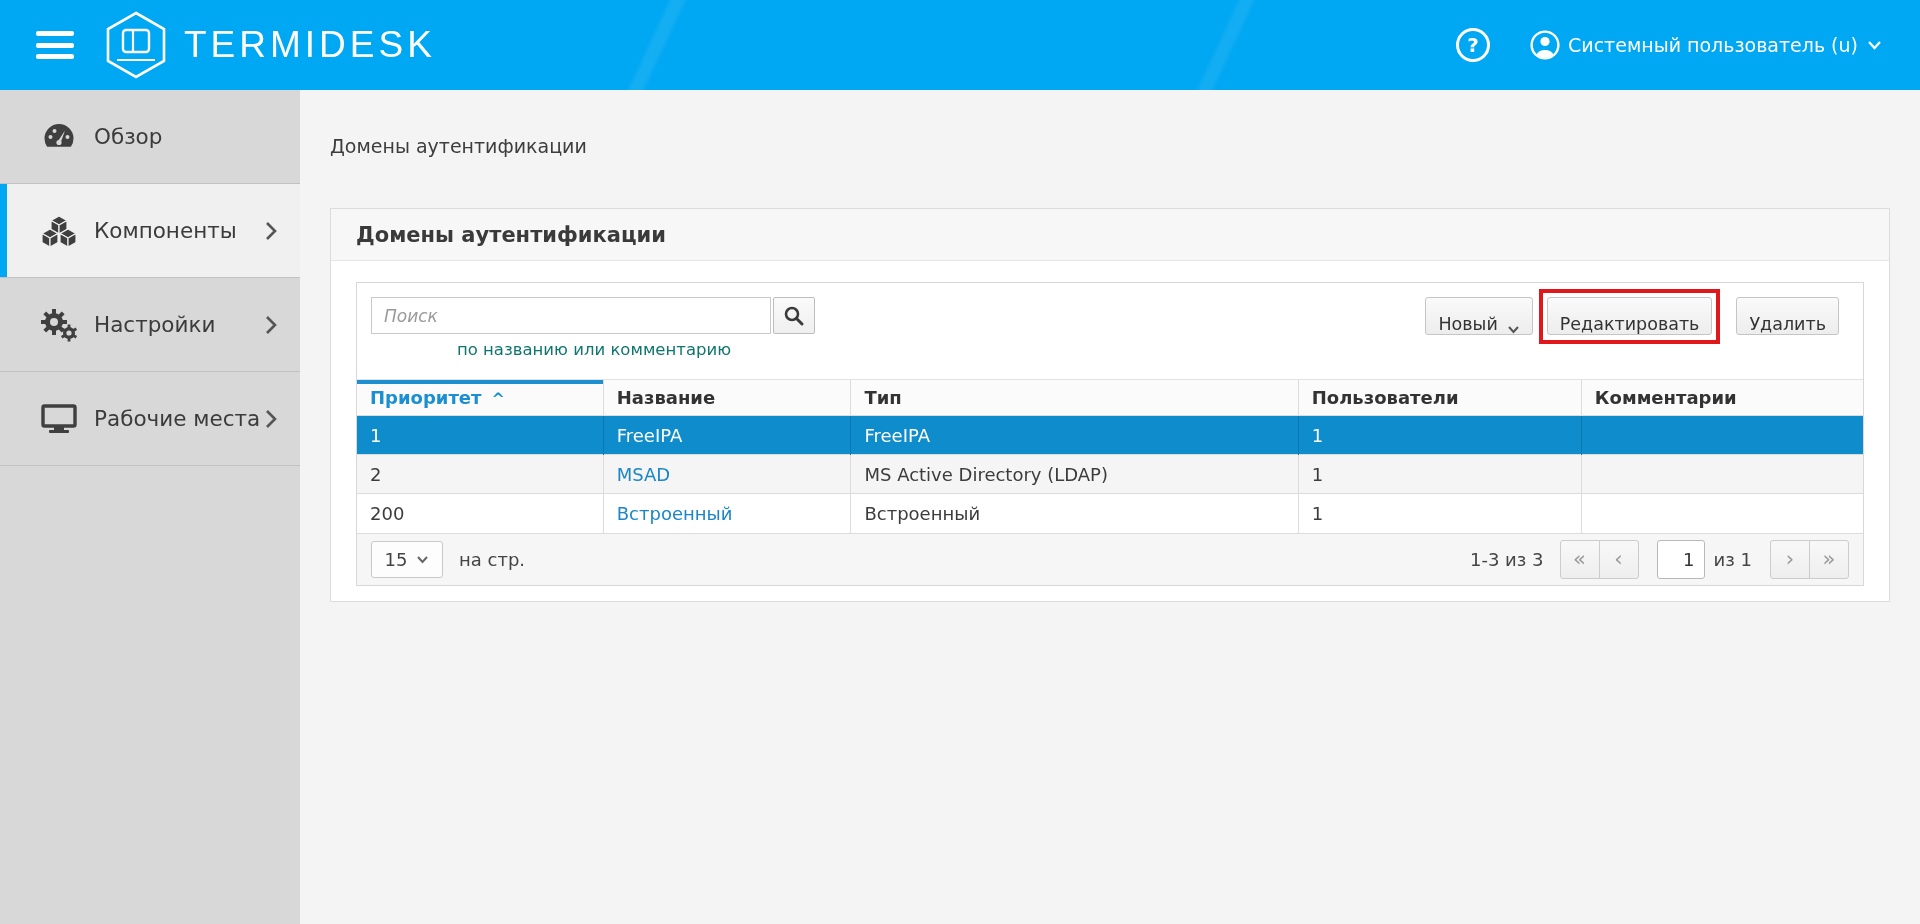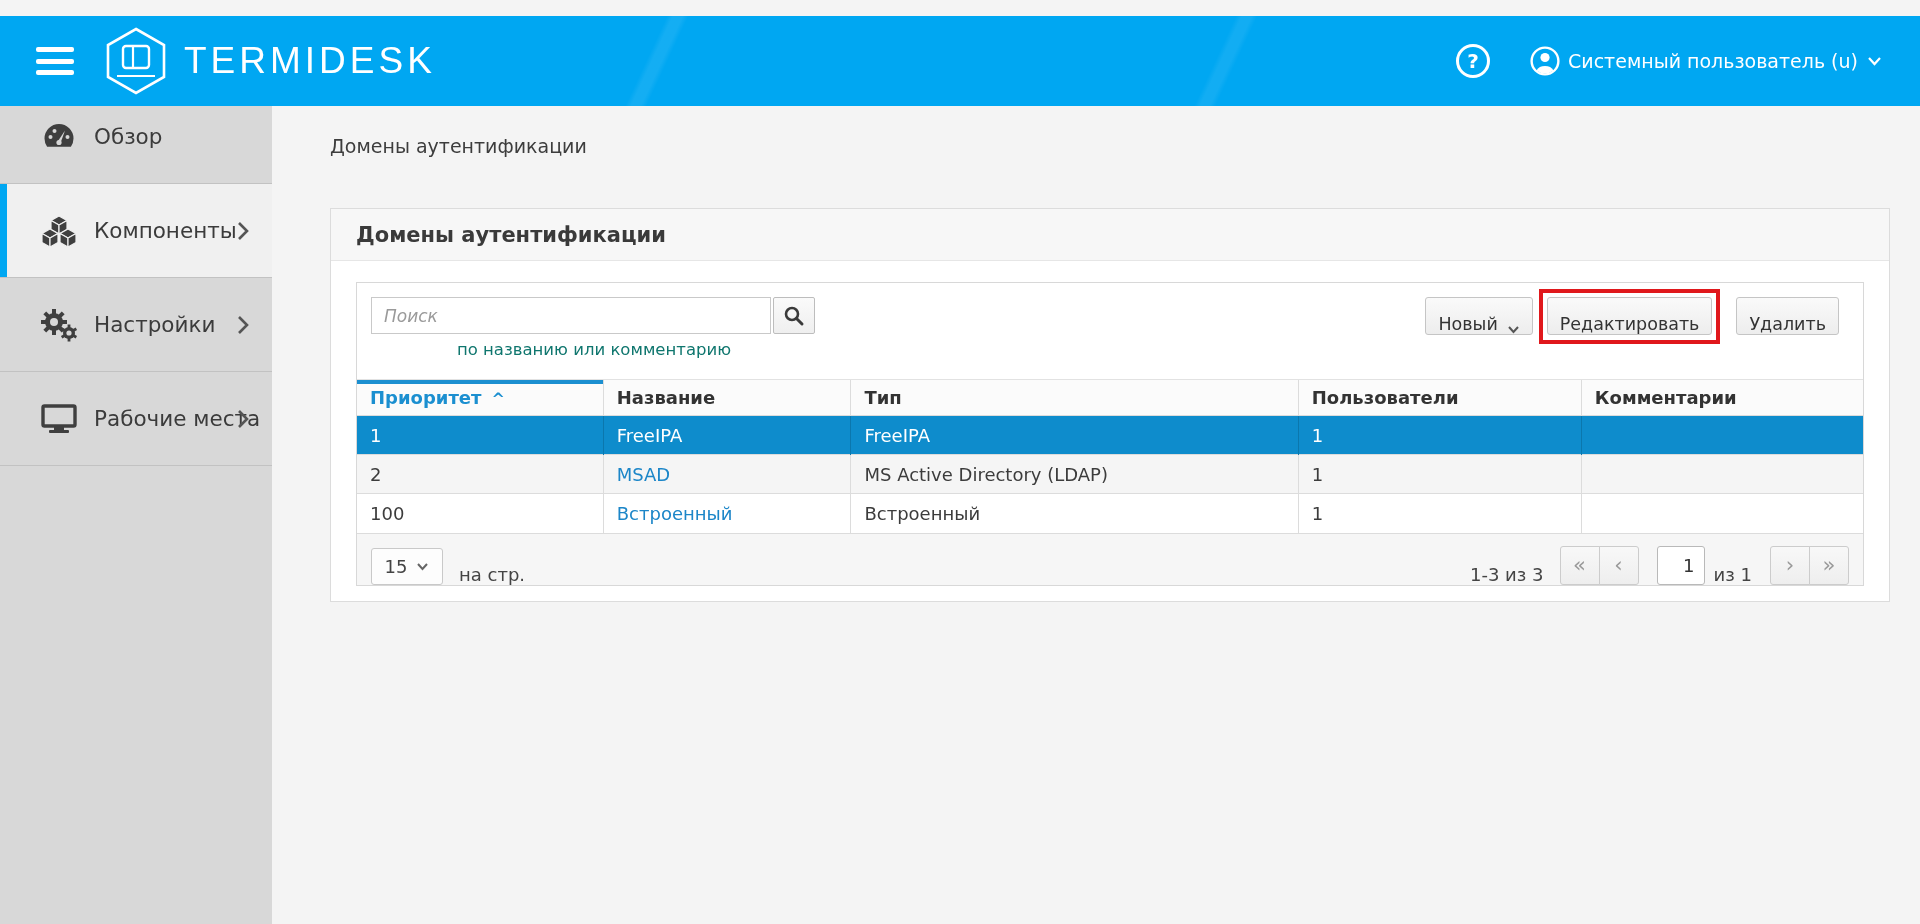--- a/index.html
+++ b/index.html
@@ -1,42 +1,42 @@
 <!DOCTYPE html>
 <html><head>
 <meta charset="utf-8">
 <style>
   * { margin:0; padding:0; box-sizing:border-box; }
   html,body { width:1920px; height:924px; overflow:hidden;
     font-family:"DejaVu Sans","Liberation Sans",sans-serif; }
   body { background:#f4f4f4; position:relative; }
 
   
-  .topbar { position:absolute; left:0; top:16px; width:1920px; height:90px;
+  .topbar { position:absolute; left:0; top:0; width:1920px; height:90px;
     background:#00a7f2; display:flex; align-items:center; z-index:10;
     background-image:
       linear-gradient(115deg, transparent 34%, rgba(255,255,255,.08) 34.3%, rgba(255,255,255,.08) 34.8%, transparent 35.1%),
       linear-gradient(115deg, transparent 63%, rgba(255,255,255,.07) 63.3%, rgba(255,255,255,.07) 63.8%, transparent 64.1%);
   }
   .hamburger { margin-left:36px; width:38px; height:28px; display:flex;
     flex-direction:column; justify-content:space-between; cursor:pointer; }
   .hamburger i { display:block; height:5px; background:#fff; border-radius:2px; }
   .logo-hex { margin-left:30px; }
   .brand { margin-left:16px; color:#fff; font-size:37px; font-weight:400;
     letter-spacing:4px; font-family:"Liberation Sans","DejaVu Sans",sans-serif; }
   .top-right { margin-left:auto; display:flex; align-items:center; margin-right:30px; }
   .help-icon { width:34px; height:34px; border:3px solid #fff; border-radius:50%;
     color:#fff; font-size:20px; font-weight:bold; display:flex; align-items:center;
     justify-content:center; margin-right:40px; cursor:pointer; }
   .user-menu { display:flex; align-items:center; color:#fff; font-size:19px; cursor:pointer; }
   .user-menu svg { margin-right:8px; }
   .user-caret { margin-left:9px; }
 
   
-  .sidebar { position:absolute; left:0; top:90px; width:272px; bottom:0; background:#d8d8d8; }
+  .sidebar { position:absolute; left:0; top:90px; width:300px; bottom:0; background:#d8d8d8; }
   .nav-item { height:94px; border-bottom:1px solid #c2c2c2; display:flex;
     align-items:center; padding-left:38px; position:relative; cursor:pointer; background:#d8d8d8; }
   .nav-item.active { background:#f0f0f0; }
   .nav-item.active::before { content:""; position:absolute; left:0; top:0; bottom:0;
     width:7px; background:#00a7f2; }
   .nav-icon { width:42px; display:flex; justify-content:center; }
   .nav-label { margin-left:14px; font-size:21.5px; color:#3b3b3b; }
   .nav-chevron { position:absolute; right:22px; top:50%; transform:translateY(-50%); }
 
   
@@ -85,21 +85,21 @@
     font-size:18px; color:#3c3c3c; background:#fff; }
   .grid tr.striped td { background:#f5f5f5; }
   .grid tr.selected td { background:#0e8ccc; color:#fff; border-top-color:#0e8ccc; }
   .grid tr.selected td + td { border-left-color:rgba(0,0,0,.15); }
   .grid td.link { color:#1c86c8; cursor:pointer; }
   .grid tr.selected td.link { color:#fff; }
   .grid tr { cursor:pointer; }
 
   
   .pagination { height:52px; background:#f6f6f6; border-top:1px solid #dcdcdc;
-    display:flex; align-items:flex-end; padding:0 14px; font-size:18px; color:#444; }
+    display:flex; align-items:center; padding:0 14px; font-size:18px; color:#444; }
   .psize { height:37px; width:72px; background:#fdfdfd; border:1px solid #c9c9c9;
     border-radius:3px; display:flex; align-items:center; justify-content:center;
     cursor:pointer; }
   .psize .caret { margin-left:9px; display:flex; }
   .psize-label { margin-left:16px; }
   .range { margin-left:auto; margin-right:16px; }
   .pgroup { display:flex; }
   .pbtn { width:40px; height:39px; background:linear-gradient(#f8f8f8,#eeeeee);
     border:1px solid #ccc; color:#999; font-size:21px; display:flex; align-items:center;
     justify-content:center; cursor:pointer; }
@@ -320,21 +320,21 @@
               <td></td>
             </tr>
             <tr class="striped">
               <td>2</td>
               <td class="link">MSAD</td>
               <td>MS Active Directory (LDAP)</td>
               <td>1</td>
               <td></td>
             </tr>
             <tr>
-              <td>100</td>
+              <td>200</td>
               <td class="link">Встроенный</td>
               <td>Встроенный</td>
               <td>1</td>
               <td></td>
             </tr>
           </tbody>
         </table>
 
         <div class="pagination">
           <div class="psize">

